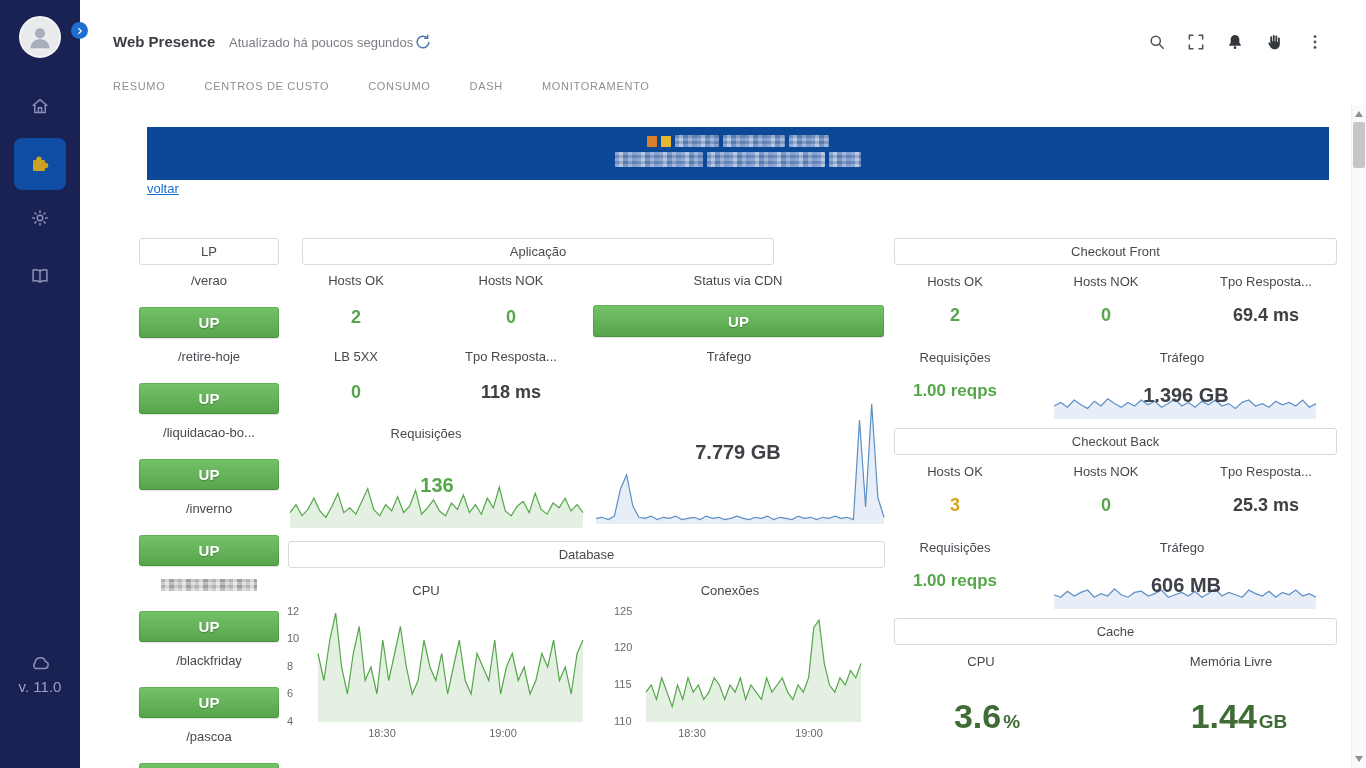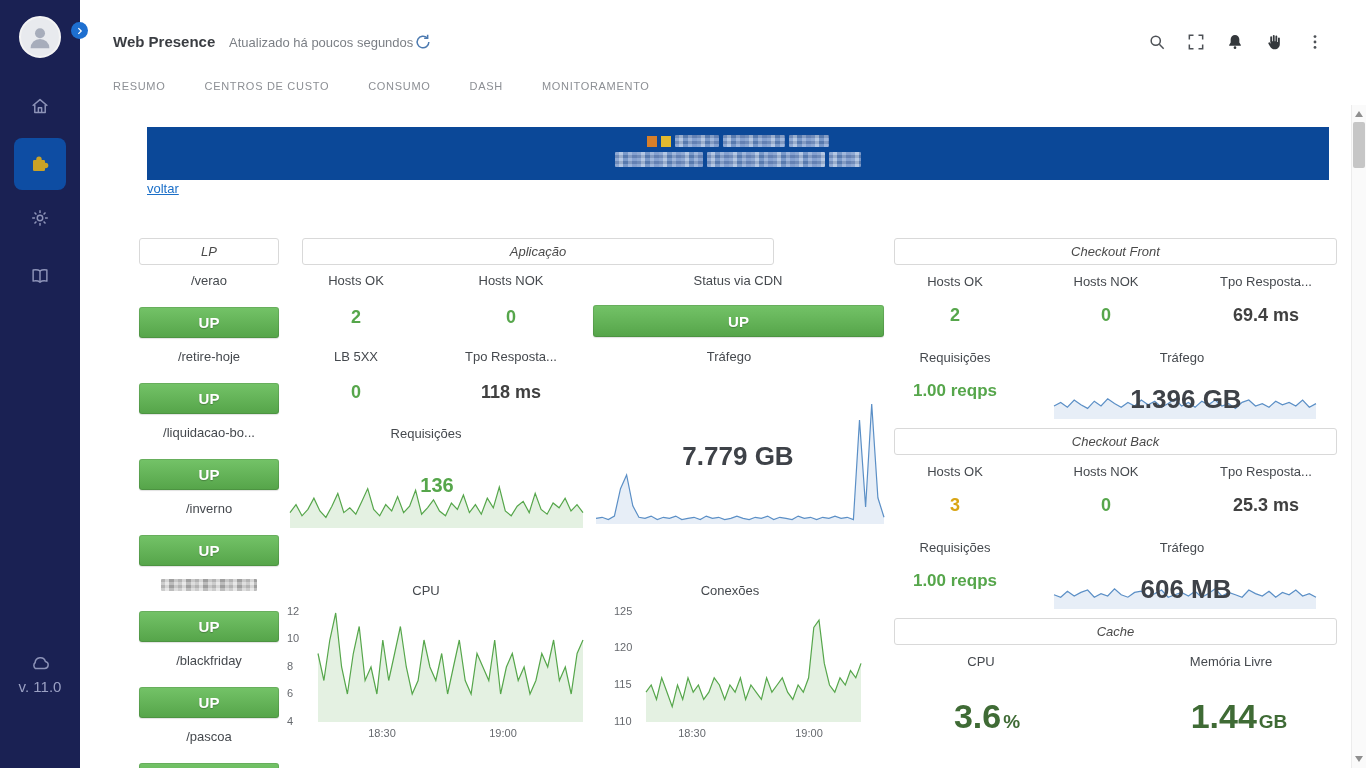--- a/index.html
+++ b/index.html
@@ -36,28 +36,28 @@
            repeating-linear-gradient(90deg,#89a4d2 0 4px,#bccde9 4px 8px,#6c8ec5 8px 13px,#a0b7de 13px 17px,#7a97cc 17px 22px); }
   .seg.tall { height:15px; }
   .sq { display:inline-block; width:10px; height:11px; }
   .sq.orange { background:#d77f2a; } .sq.gold { background:#e3ba2f; }
   .px-gray { position:absolute; height:12px; border-radius:1px; opacity:.9; transform:translateX(-50%);
          background-image:
            repeating-linear-gradient(0deg, rgba(255,255,255,.25) 0 3px, rgba(0,0,0,.06) 3px 6px),
            repeating-linear-gradient(90deg,#b5b5b5 0 4px,#dedede 4px 8px,#9e9e9e 8px 13px,#cfcfcf 13px 17px); }
   .back-link { position:absolute; left:41px; top:76px; font-size:13px; color:#1b6fc8; text-decoration:underline; cursor:pointer; }
   .ptitle { position:absolute; height:27px; border:1px solid #d9d9d9; border-radius:3px; background:#fff;
-            display:flex; align-items:center; justify-content:center; font-size:13px; color:#4a4a4a; cursor:pointer;font-style:italic; }
+            display:flex; align-items:center; justify-content:center; font-size:13px; color:#4a4a4a; cursor:pointer; }
   .lbl { position:absolute; font-size:13px; color:#45494e; }
   .cx  { transform:translateX(-50%); white-space:nowrap; }
   .val { position:absolute; font-size:18px; font-weight:700; }
   .val.sm { font-size:17px; }
   .green { color:#56a64b; } .teal { color:#404040; } .orange-val { color:#d9a514; }
   .mid { position:absolute; font-size:20px; font-weight:700; }
-  .big { position:absolute; font-size:26px; font-weight:700; color:#3e4248; z-index:3; }
+  .big { position:absolute; font-size:20px; font-weight:700; color:#3e4248; z-index:3; }
   .upbtn { position:absolute; height:31px; border-radius:3px; cursor:pointer;
            background:linear-gradient(180deg,#74c368,#55a449);
            box-shadow: inset 0 0 0 1px rgba(0,0,0,.10), 0 1px 1px rgba(0,0,0,.12);
            color:#fff; font-weight:700; font-size:15px; text-shadow:0 1px 1px rgba(0,0,0,.25);
            display:flex; align-items:center; justify-content:center; }
   svg.chart { position:absolute; overflow:visible; z-index:1; }
   svg.chart .line { fill:none; stroke-width:1.2; }
   svg.chart.greenC .line { stroke:#56a64b; } svg.chart.greenC .area { fill:rgba(86,166,75,.16); }
   svg.chart.blueC  .line { stroke:#5b8fc6; } svg.chart.blueC  .area { fill:rgba(91,143,198,.15); }
   .tick  { position:absolute; font-size:11px; color:#66696e; width:26px; }
@@ -208,20 +208,21 @@
         <span class="seg tall" style="width:118px"></span>
         <span class="seg tall" style="width:32px"></span>
     </div>
   </div>
   <div class="back-link">voltar</div>
 
   <div class="ptitle" style="left:33px;top:133px;width:140px">LP</div>
   <div class="ptitle" style="left:196px;top:133px;width:472px">Aplicação</div>
   <div class="ptitle" style="left:788px;top:133px;width:443px">Checkout Front</div>
   <div class="ptitle" style="left:788px;top:323px;width:443px">Checkout Back</div>
+  <div class="ptitle" style="left:182px;top:436px;width:597px">Database</div>
   <div class="ptitle" style="left:788px;top:513px;width:443px">Cache</div>
 
   <div class="lbl cx" style="left:103px;top:168px">/verao</div>
   <div class="upbtn" style="left:33px;top:202px;width:140px">UP</div>
   <div class="lbl cx" style="left:103px;top:244px">/retire-hoje</div>
   <div class="upbtn" style="left:33px;top:278px;width:140px">UP</div>
   <div class="lbl cx" style="left:103px;top:320px">/liquidacao-bo...</div>
   <div class="upbtn" style="left:33px;top:354px;width:140px">UP</div>
   <div class="lbl cx" style="left:103px;top:396px">/inverno</div>
   <div class="upbtn" style="left:33px;top:430px;width:140px">UP</div>

